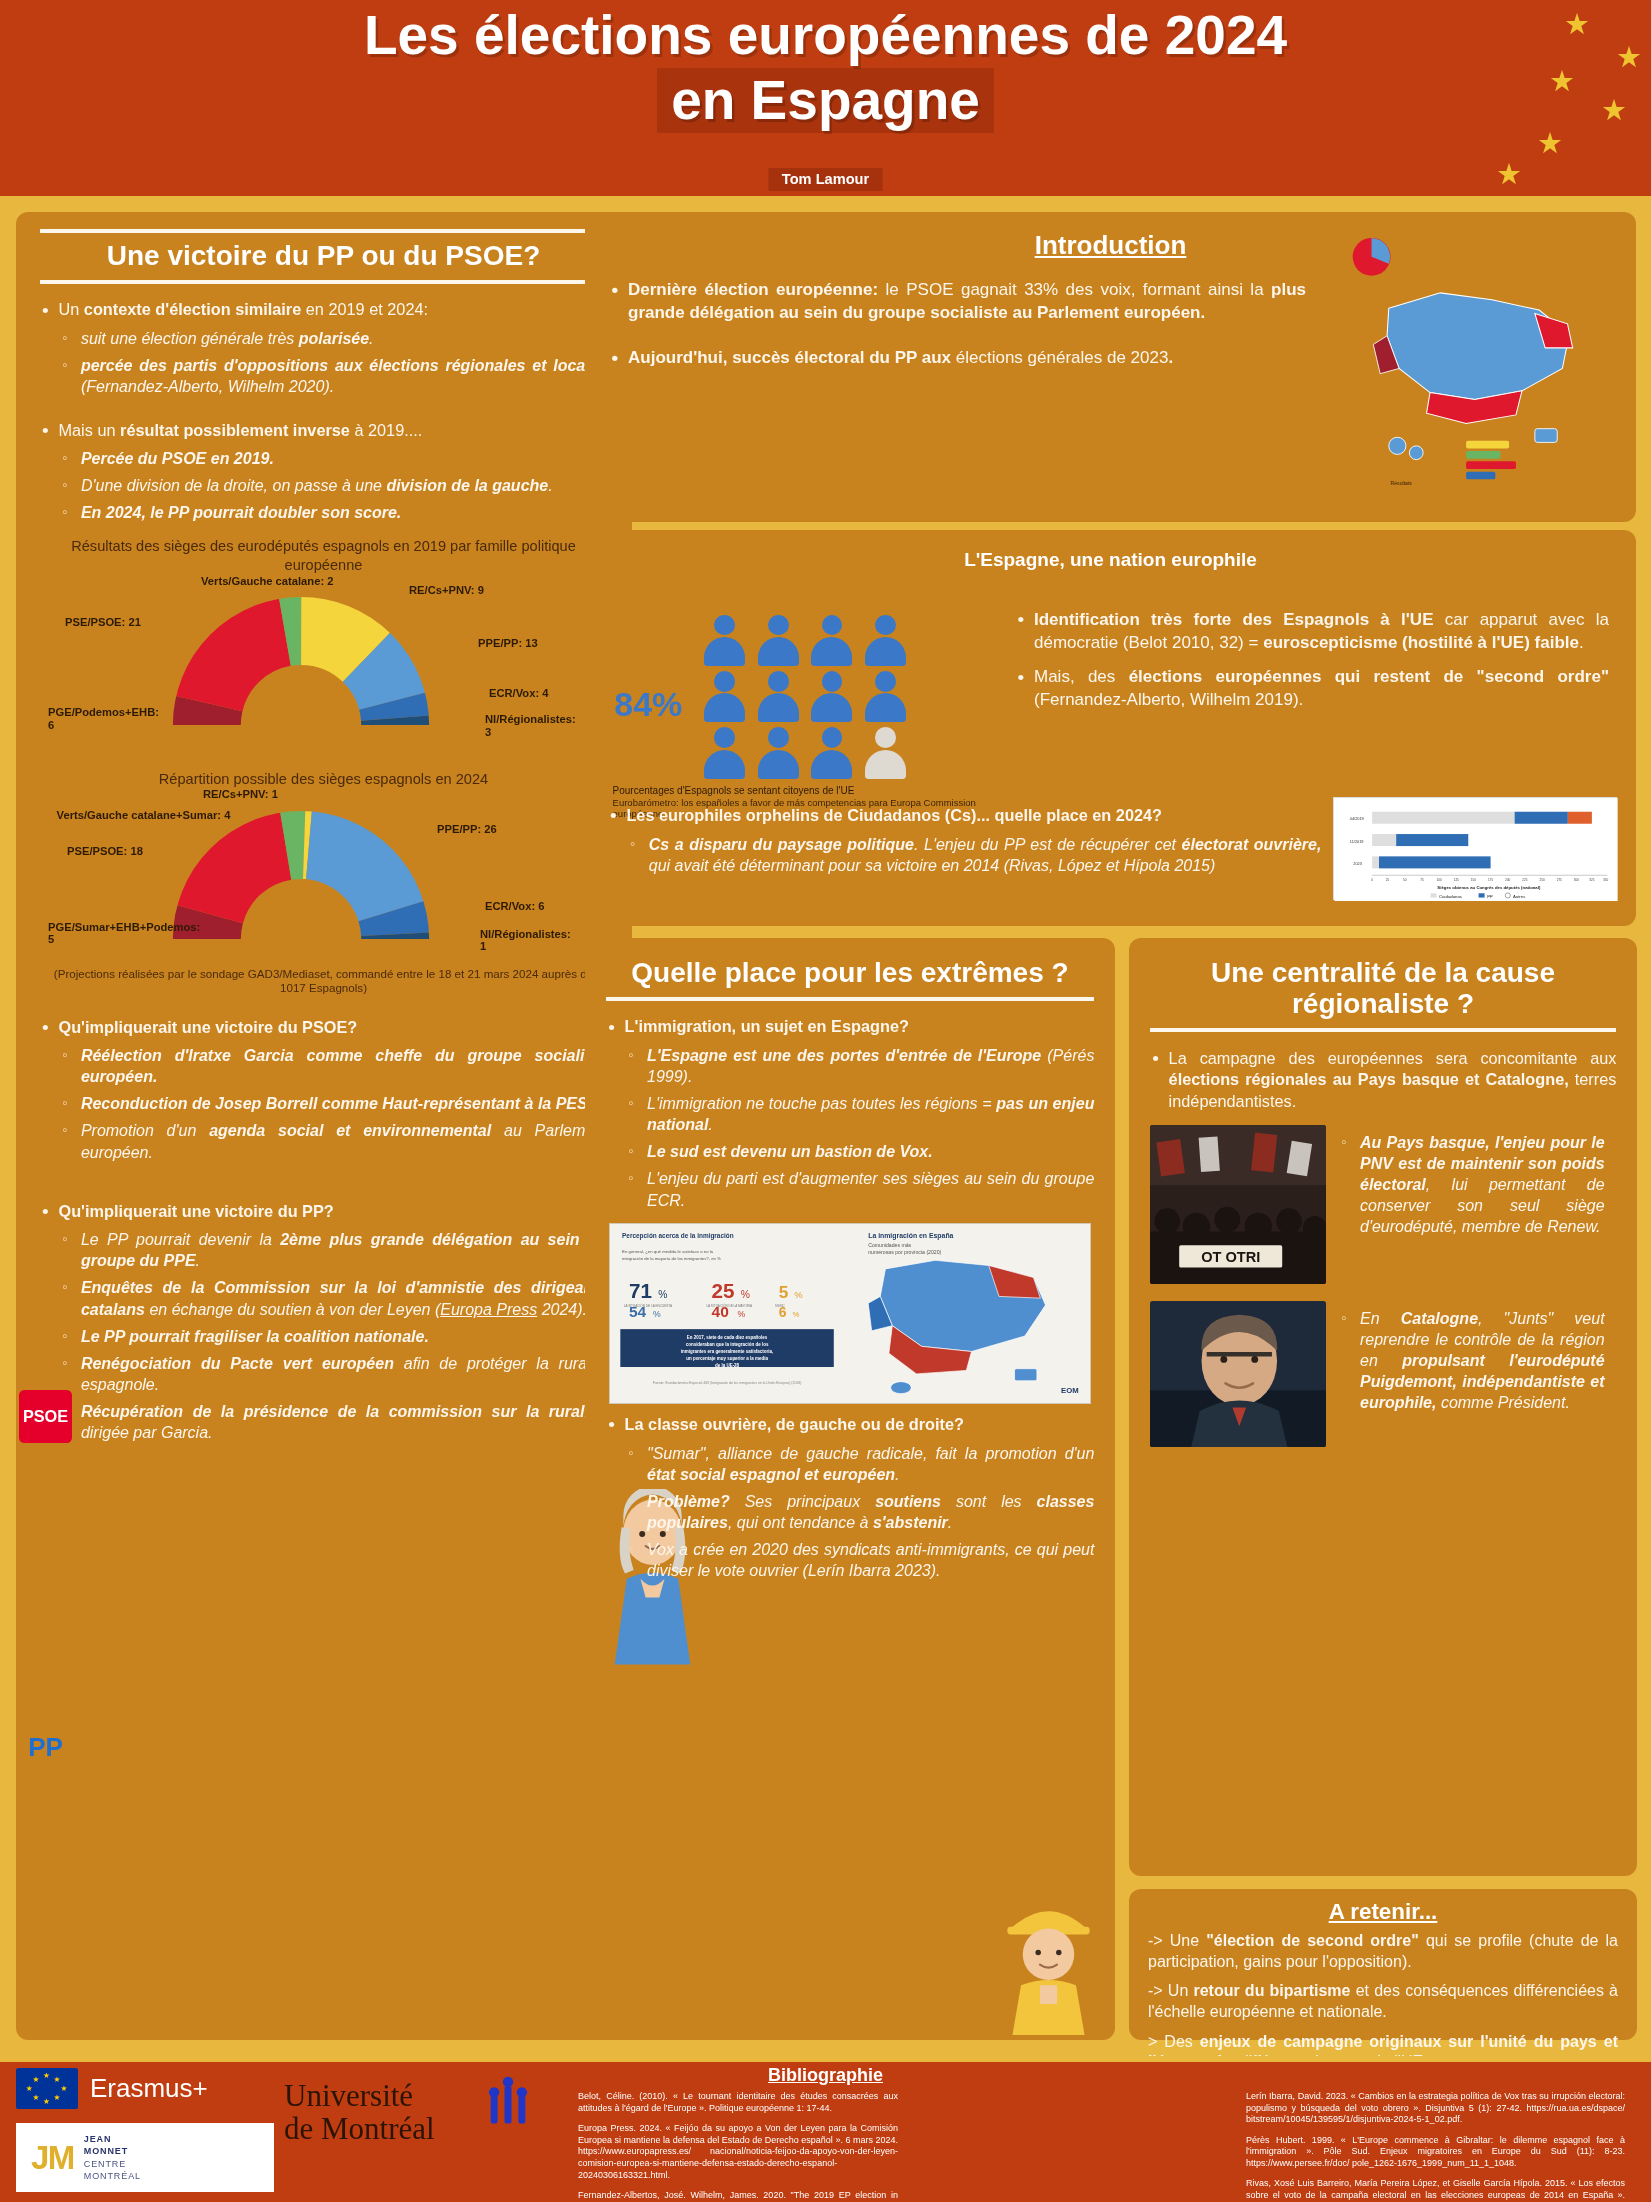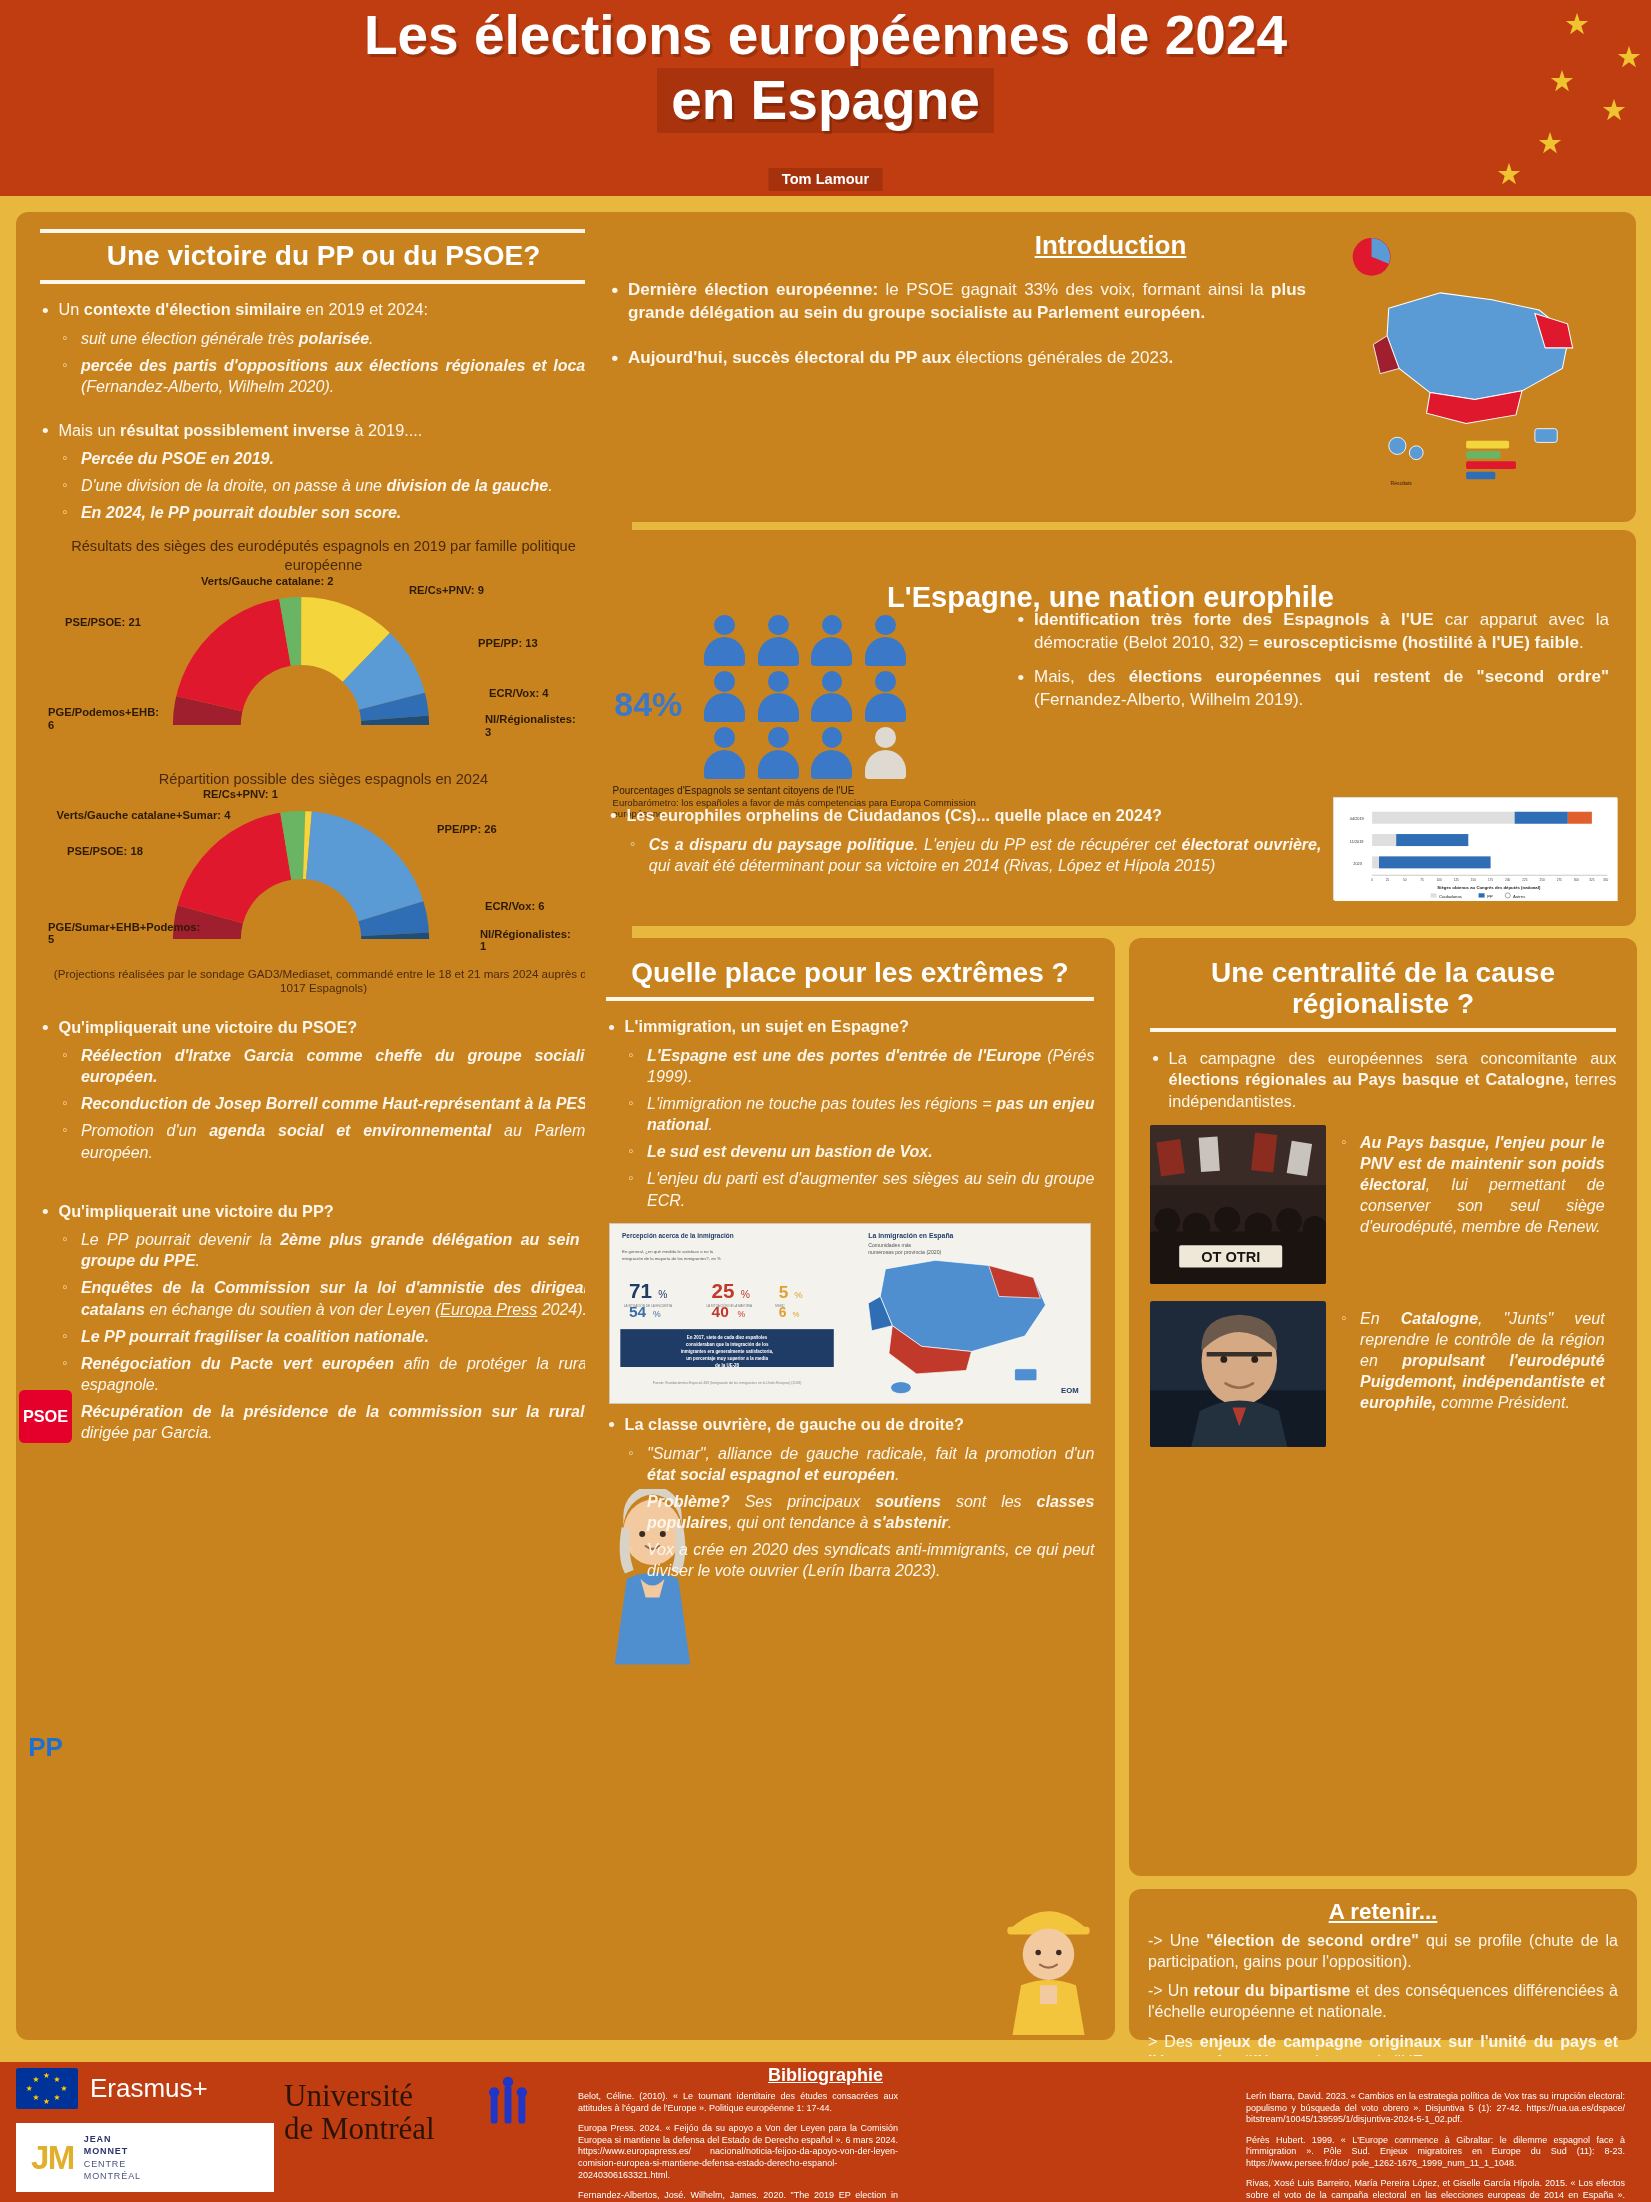--- a/index.html
+++ b/index.html
@@ -87,21 +87,21 @@
   #pp-logo   { left: 19px; top: 1721px; background: transparent; color:#1f6fd0; font-size:26px; }
 
   
   #panel-intro { left: 585px; top: 212px; width: 1051px; height: 310px; padding: 12px 24px; }
   #panel-intro .panel-title { border:none; text-decoration: underline; font-size: 26px; margin-bottom: 10.3px;}
   #panel-intro ul.lvl1 > li { font-size: 17px; font-weight: bold; }
   .intro-map { position: absolute; right: 15.5px; top: 19px; width: 284px; height: 275px; }
 
   
   #panel-europhile { left: 585px; top: 530px; width: 1051px; height: 396px; padding: 12px 24px; }
-  #panel-europhile .panel-title { border-top:none; border-bottom:none; font-size: 29px; margin-bottom: 8.6px; margin-top: 32px;}
+  #panel-europhile .panel-title { border-top:none; border-bottom:none; font-size: 19px; margin-bottom: 8.6px;}
 
   .people-block { position:absolute; left: 22.4px; top: 76px; width: 379px; }
   .people-pct { position:absolute; left: 6.9px; top: 79px; font-size: 34px; font-weight:bold; color:#3c78c8; }
   .people-grid { position:absolute; left: 95px; top: 8.6px; width: 258px; }
   .ppl-row { display:flex; gap: 8.6px; margin-bottom: 3.4px; }
   .person { width: 45px; height: 53px; position: relative; }
   .person .head { position:absolute; left:12px; top:0; width:20.6px; height:20.6px; border-radius:50%; }
   .person .body { position:absolute; left:1.7px; top:22.4px; width:41px; height:29px; border-radius: 20.6px 20.6px 3.4px 3.4px; }
   .ppl-cap { position:absolute; left: 5.2px; top: 179px; width: 404px; font-size: 11.2px; font-weight:bold; color:#2d1a05; line-height:1.2; }
   .ppl-cap span { font-weight: normal; font-size: 9.5px; display:block; color:#3d2408; }

